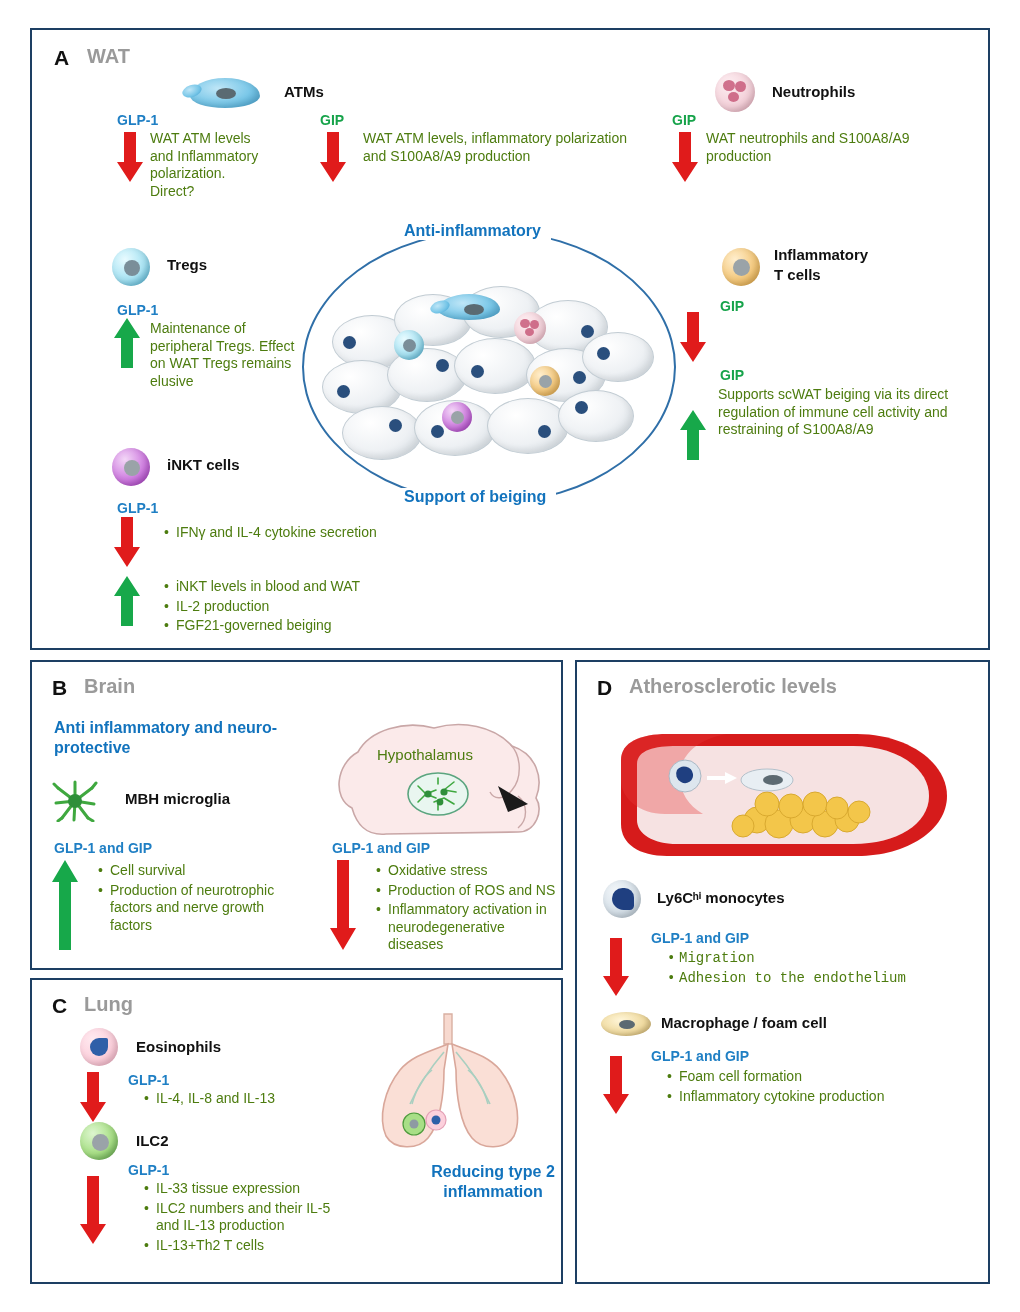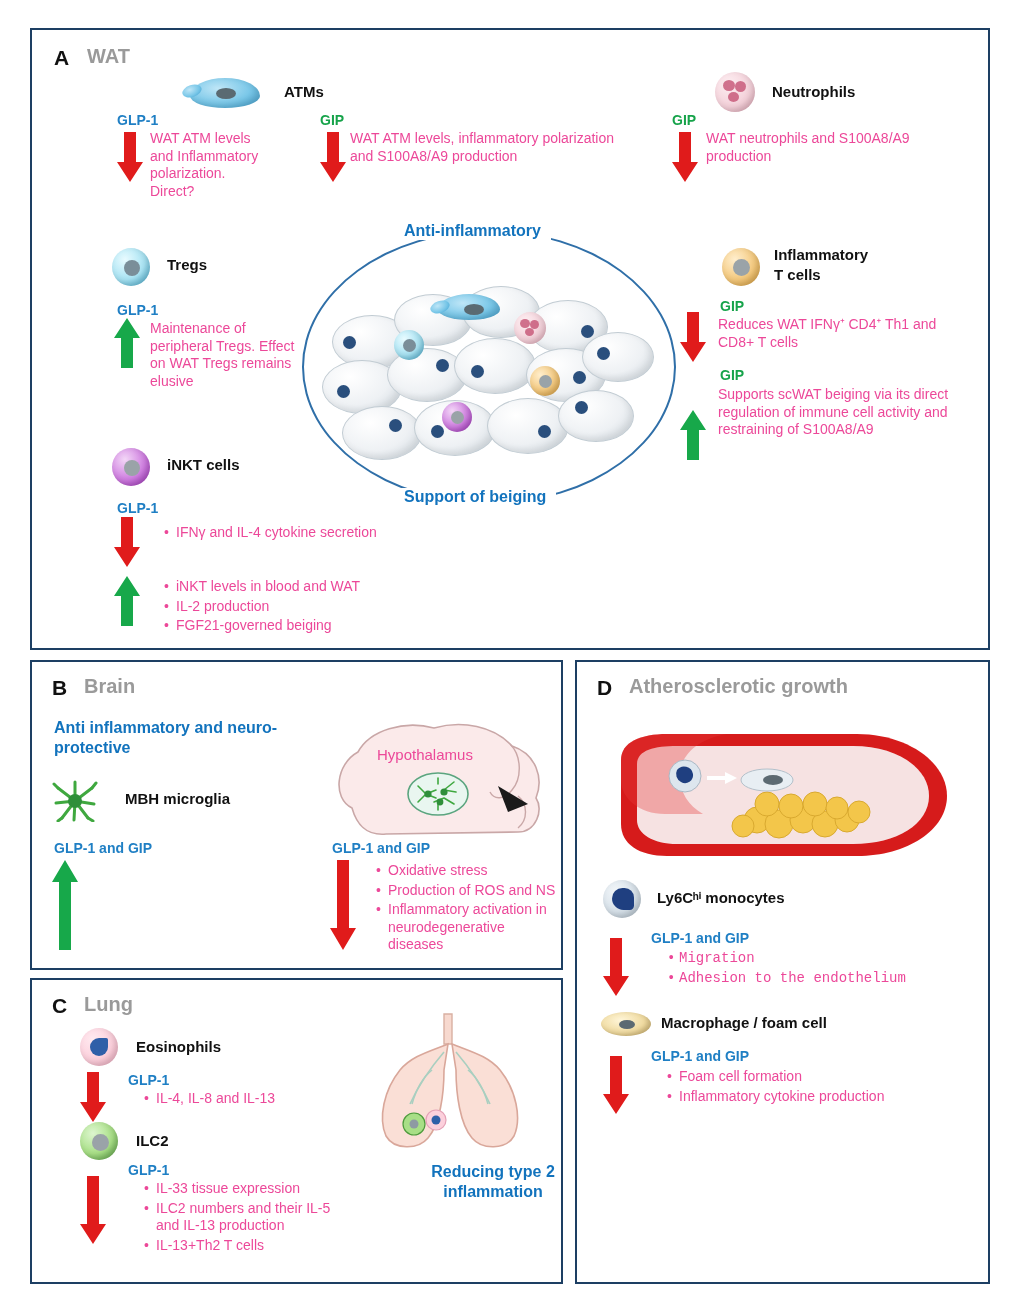--- a/index.html
+++ b/index.html
@@ -53,21 +53,21 @@
   .hormone {
     position: absolute;
     font-size: 14px;
     font-weight: bold;
   }
   .hormone.glp { color: #1f7fc4; }
   .hormone.gip { color: #16a34a; }
   .body-text {
     position: absolute;
     font-size: 14px;
-    color: #ec4899;
+    color: #4d7c0f;
     line-height: 1.25;
   }
   .body-text ul {
     margin: 0;
     padding-left: 16px;
     list-style: none;
   }
   .body-text li {
     position: relative;
     padding-left: 0;
@@ -258,21 +258,21 @@
         </svg>
     </div>
     <div class="body-text" style="left:118px; top:100px; width:120px;">WAT ATM levels and Inflammatory polarization. Direct?</div>
 
     <div class="hormone gip" style="left:288px; top:82px;">GIP</div>
     <div class="arrow" style="left:288px; top:102px;">
       <svg width="26" height="52" viewBox="0 0 26 52">
           <polygon points="7,0 19,0 19,30 26,30 13,50 0,30 7,30" fill="#e01b1b"></polygon>
         </svg>
     </div>
-    <div class="body-text" style="left:318px; top:100px; width:275px;">WAT ATM levels, inflammatory polarization and S100A8/A9 production</div>
+    <div class="body-text" style="left:331px; top:100px; width:275px;">WAT ATM levels, inflammatory polarization and S100A8/A9 production</div>
 
     <div class="hormone gip" style="left:640px; top:82px;">GIP</div>
     <div class="arrow" style="left:640px; top:102px;">
       <svg width="26" height="52" viewBox="0 0 26 52">
           <polygon points="7,0 19,0 19,30 26,30 13,50 0,30 7,30" fill="#e01b1b"></polygon>
         </svg>
     </div>
     <div class="body-text" style="left:674px; top:100px; width:245px;">WAT neutrophils and S100A8/A9 production</div>
 
     <div class="icon round-cell treg" style="left:80px; top:218px;">
@@ -320,21 +320,20 @@
         <div class="nucleus"></div>
       </div>
     <div class="cell-label" style="left:742px; top:216px;">Inflammatory</div>
     <div class="cell-label" style="left:742px; top:236px;">T cells</div>
     <div class="hormone gip" style="left:688px; top:268px;">GIP</div>
     <div class="arrow" style="left:648px; top:282px;">
       <svg width="26" height="52" viewBox="0 0 26 52">
           <polygon points="7,0 19,0 19,30 26,30 13,50 0,30 7,30" fill="#e01b1b"></polygon>
         </svg>
     </div>
-    <div class="body-text" style="left:686px; top:286px; width:240px;">Reduces WAT IFNγ⁺ CD4⁺ Th1 and CD8+ T cells</div>
 
     <div class="hormone gip" style="left:688px; top:337px;">GIP</div>
     <div class="arrow" style="left:648px; top:380px;">
       <svg width="26" height="52" viewBox="0 0 26 52">
           <polygon points="13,0 26,20 19,20 19,50 7,50 7,20 0,20" fill="#17a84a"></polygon>
         </svg>
     </div>
     <div class="body-text" style="left:686px; top:356px; width:240px;">Supports scWAT beiging via its direct regulation of immune cell activity and restraining of S100A8/A9</div>
 
     <div class="adipose-wrap" style="left:250px; top:190px; width:410px; height:290px;">
@@ -436,20 +435,26 @@
       </svg>
     </div>
     <div class="body-text" style="left:345px; top:84px; font-size:15px;">Hypothalamus</div>
 
     <div class="hormone glp" style="left:22px; top:178px;">GLP-1 and GIP</div>
     <div class="arrow" style="left:20px; top:198px; height:92px;">
       <svg width="26" height="92" viewBox="0 0 26 92">
           <polygon points="13,0 26,22 19,22 19,90 7,90 7,22 0,22" fill="#17a84a"></polygon>
         </svg>
     </div>
+    <div class="body-text" style="left:62px; top:200px; width:210px;">
+      <ul>
+        <li>Cell survival</li>
+        <li>Production of neurotrophic factors and nerve growth factors</li>
+      </ul>
+    </div>
 
     <div class="hormone glp" style="left:300px; top:178px;">GLP-1 and GIP</div>
     <div class="arrow" style="left:298px; top:198px; height:92px;">
       <svg width="26" height="92" viewBox="0 0 26 92">
           <polygon points="7,0 19,0 19,68 26,68 13,90 0,68 7,68" fill="#e01b1b"></polygon>
         </svg>
     </div>
     <div class="body-text" style="left:340px; top:200px; width:190px;">
       <ul>
         <li>Oxidative stress</li>
@@ -512,21 +517,21 @@
         <circle cx="62" cy="116" r="4.5" fill="#8e9ba3"></circle>
         <circle cx="84" cy="112" r="10" fill="#fcd0dc" stroke="#e4a1b6" stroke-width="1.2"></circle>
         <circle cx="84" cy="112" r="4.5" fill="#2f5fa8"></circle>
       </svg>
     </div>
     <div class="blue-bold" style="left:386px; top:182px; width:150px; text-align:center;">Reducing type 2 inflammation</div>
   </div>
 
   <div class="panel" id="panel-d">
     <div class="panel-letter" style="left:20px; top:14px;">D</div>
-    <div class="panel-title" style="left:52px; top:13px;">Atherosclerotic growth</div>
+    <div class="panel-title" style="left:52px; top:13px;">Atherosclerotic levels</div>
 
     <div class="illus" style="left:30px; top:62px;">
       <svg width="350" height="150" viewBox="0 0 350 150">
         <path d="M14 36 C14 18 34 10 60 10 H250 C300 10 340 38 340 72 C340 106 300 132 250 132 H60 C32 132 14 120 14 100 Z" fill="#d61b1b"></path>
         <path d="M30 40 C30 26 48 22 70 22 H246 C290 22 322 44 322 72 C322 100 290 120 246 120 H70 C46 120 30 110 30 96 Z" fill="#ffffff"></path>
         <path d="M30 40 C30 26 48 22 70 22 H246 C290 22 322 44 322 72 C322 100 290 120 246 120 H70 C46 120 30 110 30 96 Z" fill="#b31212" opacity="0.12"></path>
         <path d="M14 36 C14 18 34 10 60 10 H120 C96 14 78 26 74 44 C70 62 78 80 96 90 H58 C32 90 14 74 14 56 Z" fill="#e63a3a" opacity="0.35"></path>
         <g fill="#f3c64a" stroke="#d9a92f" stroke-width="1">
           <circle cx="150" cy="96" r="13"></circle>
             <circle cx="172" cy="100" r="14"></circle>

